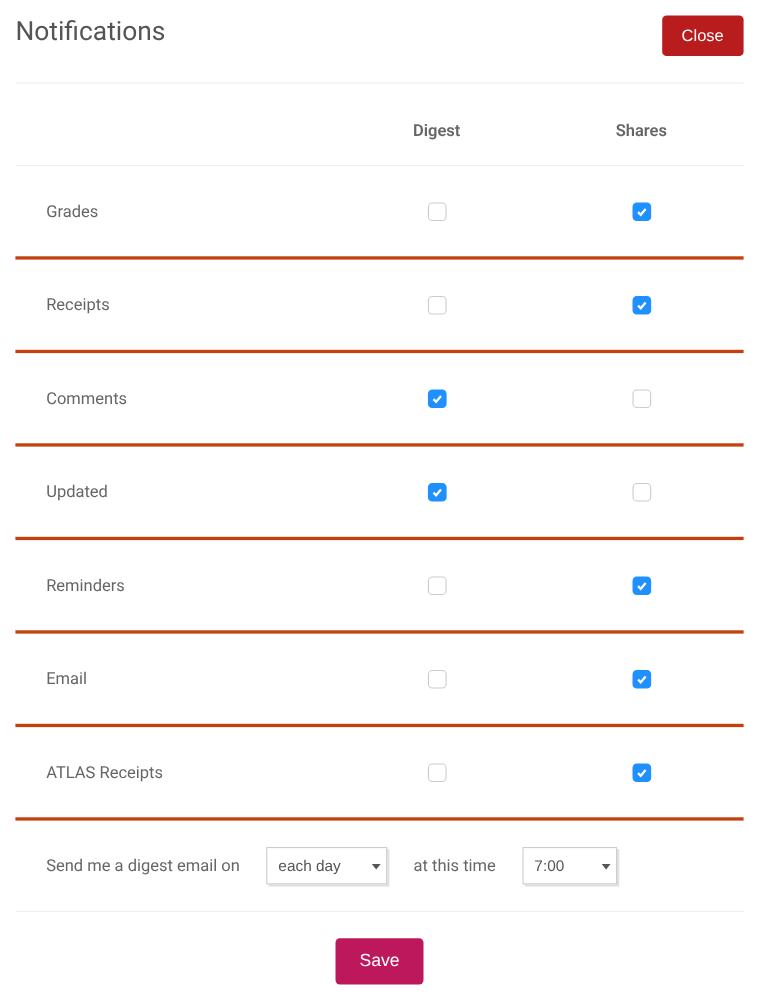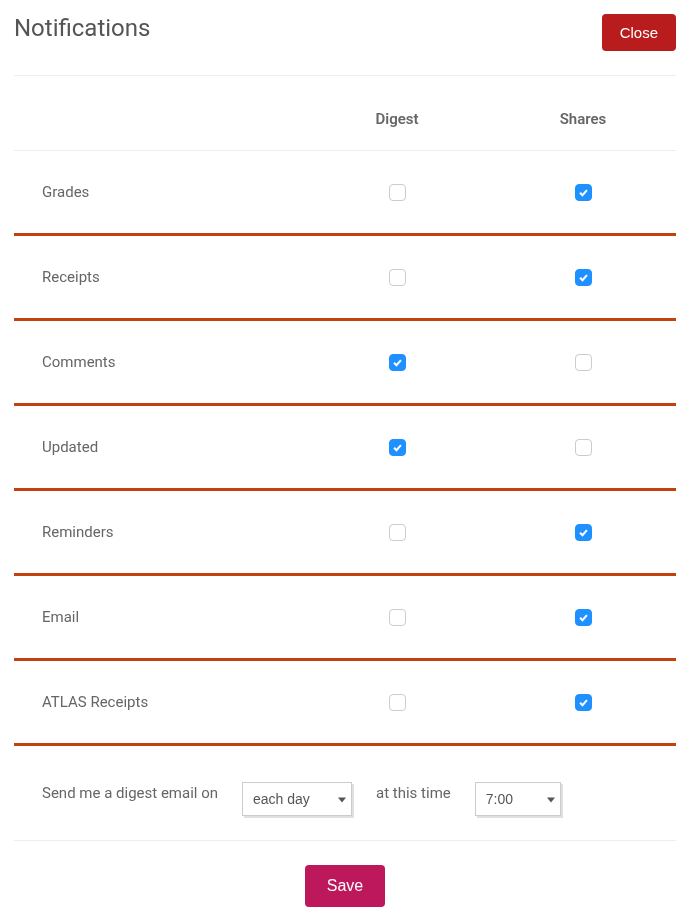--- a/index.html
+++ b/index.html
@@ -105,21 +105,20 @@
       padding: 8px 28px 8px 10px;
       font-size: 14px;
       color: #555;
       position: relative;
       box-shadow: 2px 2px 0 rgba(0,0,0,0.12);
       cursor: pointer;
     }
     .select-wrap {
       position: relative;
       display: inline-block;
-      margin-top: 12px;
     }
     .select-wrap::after {
       content: "";
       position: absolute;
       right: 6px;
       top: 50%;
       transform: translateY(-30%);
       border-left: 4px solid transparent;
       border-right: 4px solid transparent;
       border-top: 5px solid #555;

